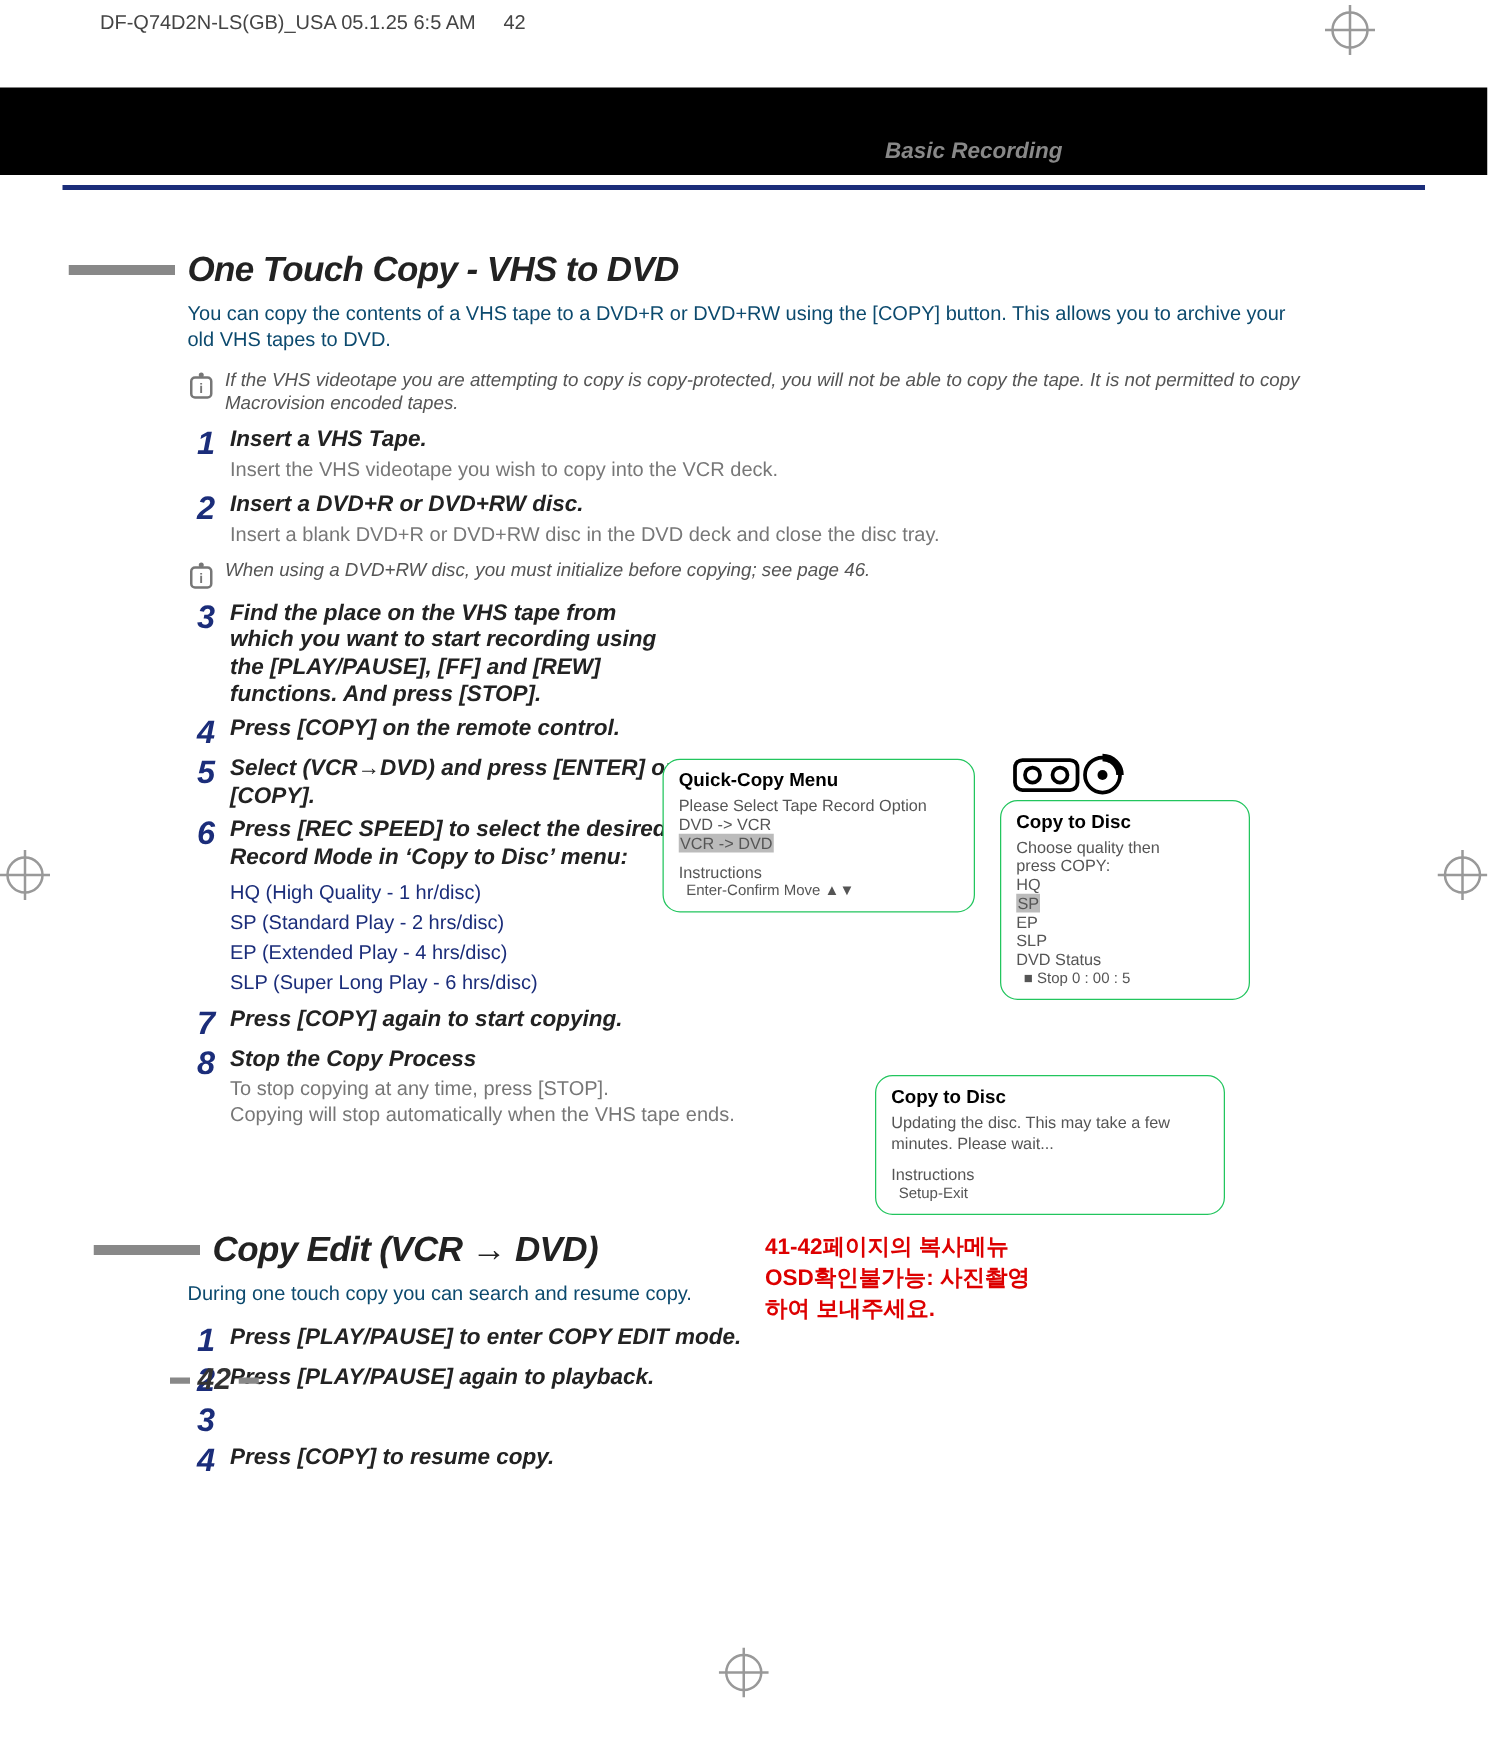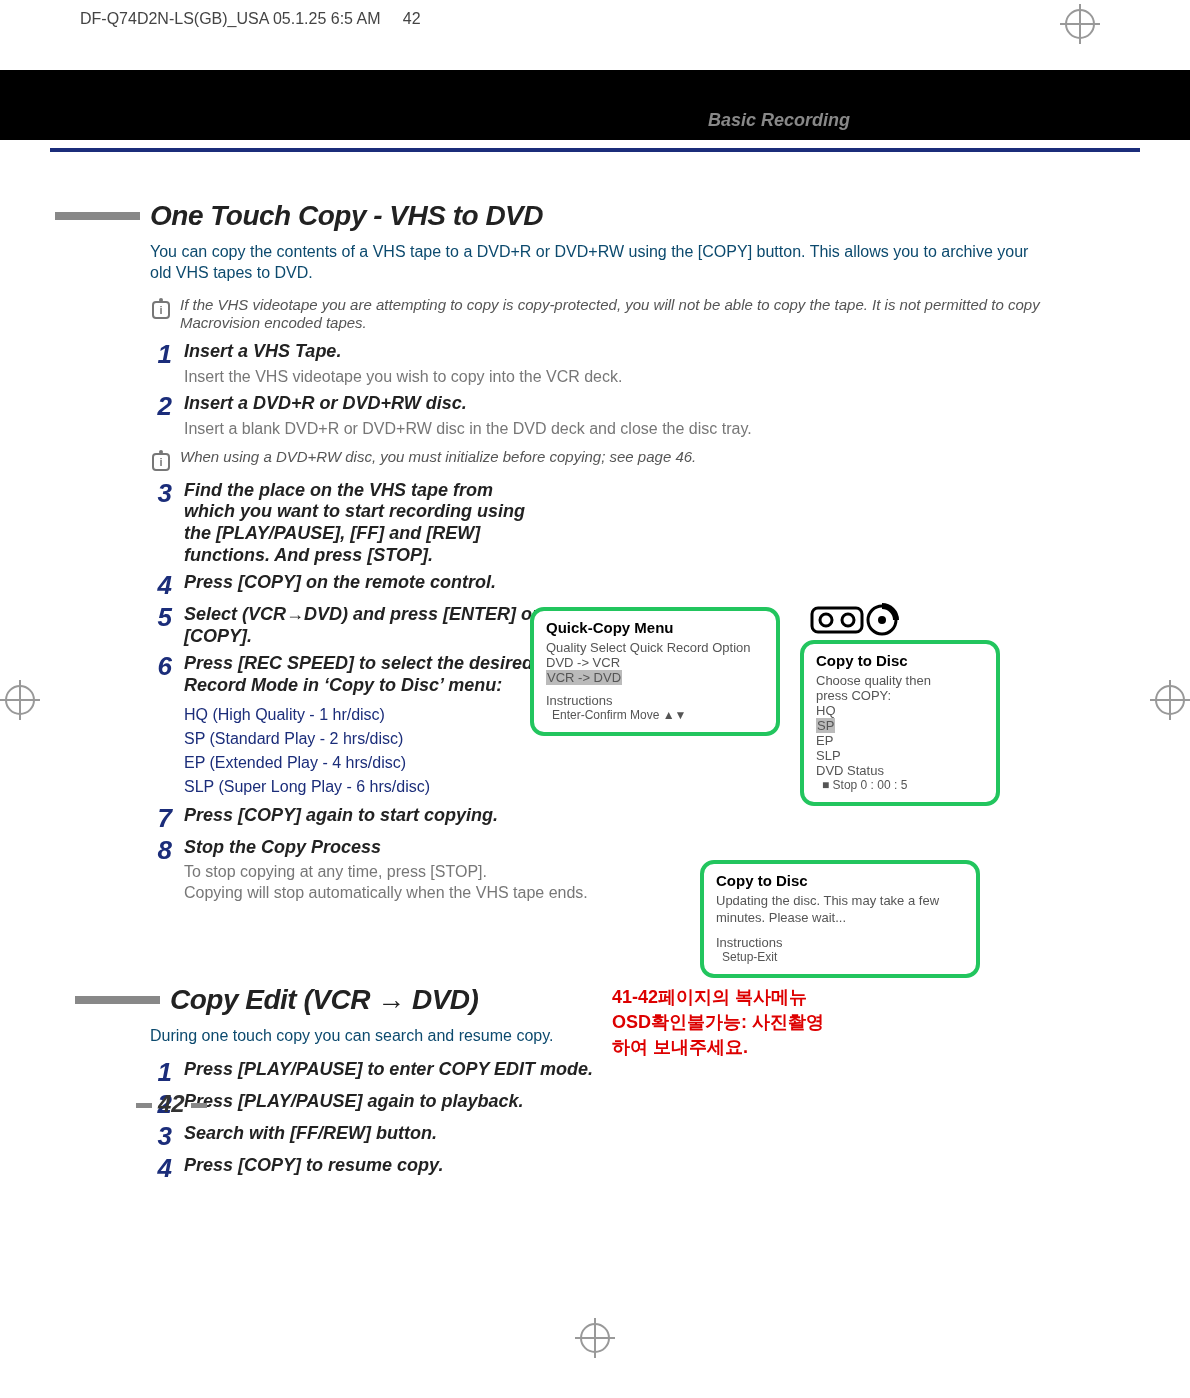--- a/index.html
+++ b/index.html
@@ -15,21 +15,21 @@
   .intro { font-size: 16px; color: #0c4a6e; margin-bottom: 12px; line-height: 1.3; }
   .note { display: flex; align-items: flex-start; gap: 8px; margin: 8px 0; }
   .note-icon { width: 22px; height: 24px; flex: none; }
   .note-text { font-style: italic; font-size: 15px; color: #555; line-height: 1.25; }
   .step { display: flex; gap: 12px; margin: 6px 0; align-items: flex-start; }
   .step-num { font-family: "Arial Narrow", Arial, sans-serif; font-style: italic; font-weight: bold; font-size: 26px; color: #1b2d7a; width: 22px; text-align: right; flex: none; line-height: 1; }
   .step-body { flex: 1; }
   .step-title { font-family: "Arial Narrow", Arial, sans-serif; font-style: italic; font-weight: bold; color: #222; font-size: 18px; line-height: 1.2; }
   .step-desc { font-size: 16px; color: #777; margin-top: 4px; line-height: 1.3; }
   .modes { color: #1b2d7a; font-size: 16px; margin-top: 6px; line-height: 1.5; }
-  .osd-box { position: absolute; border: 4px solid #22c55e; border-radius: 14px; background: #fff; padding: 8px 12px 10px; font-size: 13px; color: #555; }
+  .osd-box { position: absolute; border: 1px solid #22c55e; border-radius: 14px; background: #fff; padding: 8px 12px 10px; font-size: 13px; color: #555; }
   .osd-title { font-weight: bold; color: #000; font-size: 15px; margin-bottom: 4px; }
   .osd-sel { background: #bbb; display: inline-block; padding: 0 1px; }
   .osd-instr { margin-top: 8px; font-size: 13px; color: #555; }
   .osd-instr-sub { font-size: 12px; color: #555; padding-left: 6px; }
   .tv-icon { position: absolute; }
   .red-note { position: absolute; color: #d00; font-weight: bold; font-size: 18px; line-height: 1.4; }
   .page-num { position: absolute; left: 130px; bottom: 280px; font-style: italic; font-weight: bold; font-size: 24px; color: #333; }
   .page-num::before, .page-num::after { content: ""; display: inline-block; width: 16px; height: 5px; background: #888; vertical-align: middle; margin: 0 6px; }
   .cropmark { position: absolute; width: 40px; height: 40px; }
   .cropmark svg { width: 40px; height: 40px; }
@@ -185,36 +185,33 @@
           </div>
         </div>
         <div class="step">
           <div class="step-num">2</div>
           <div class="step-body">
             <div class="step-title">Press [PLAY/PAUSE] again to playback.</div>
           </div>
         </div>
         <div class="step">
           <div class="step-num">3</div>
-          <div class="step-body">
-            <div class="step-title">Search with [FF/REW] button.</div>
-          </div>
         </div>
         <div class="step">
           <div class="step-num">4</div>
           <div class="step-body">
             <div class="step-title">Press [COPY] to resume copy.</div>
           </div>
         </div>
       </div>
   </div>
 
   <div class="osd-box" style="left:530px; top:607px; width:250px;">
     <div class="osd-title">Quick-Copy Menu</div>
-    <div>Quality Select Quick Record Option</div>
+    <div>Please Select Tape Record Option</div>
     <div>DVD -&gt; VCR</div>
     <div><span class="osd-sel">VCR -&gt; DVD</span></div>
     <div class="osd-instr">Instructions</div>
     <div class="osd-instr-sub">Enter-Confirm  Move ▲▼</div>
   </div>
 
   <div class="tv-icon" style="left:810px; top:600px;">
     <svg width="90" height="40" viewBox="0 0 90 40">
       <rect x="2" y="8" width="50" height="24" rx="6" fill="none" stroke="#000" stroke-width="3"></rect>
       <circle cx="16" cy="20" r="6" fill="none" stroke="#000" stroke-width="3"></circle>

